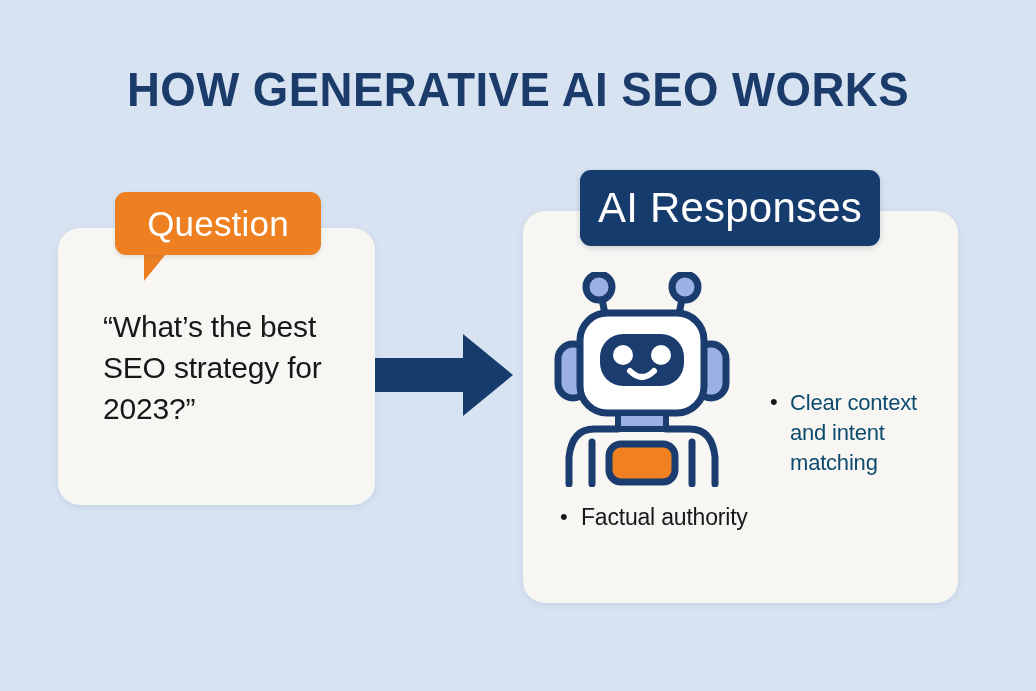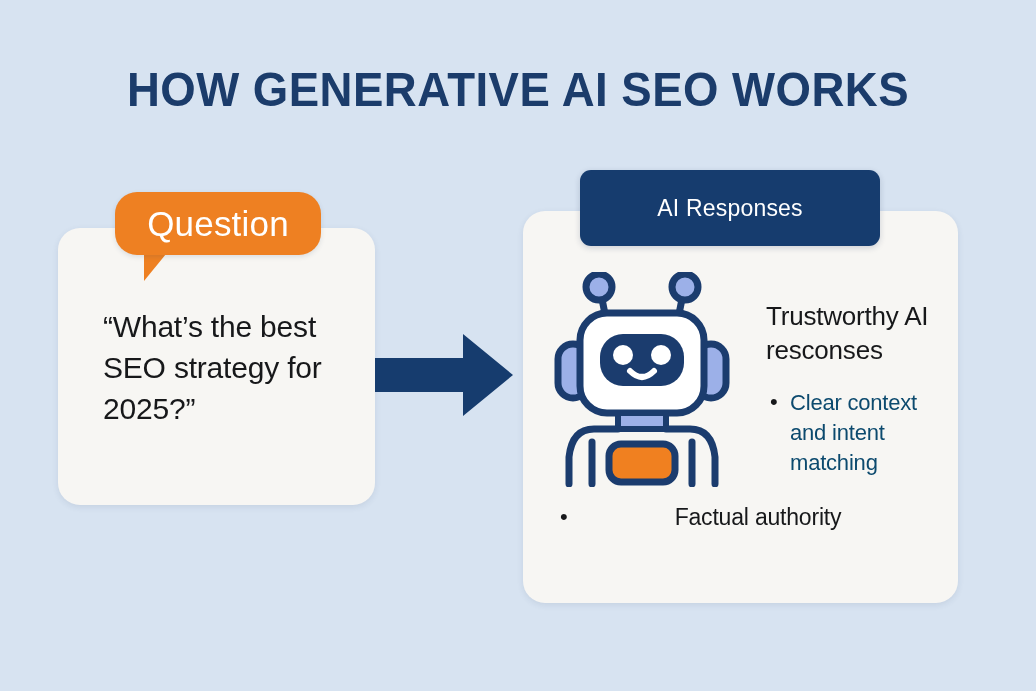--- a/index.html
+++ b/index.html
@@ -59,21 +59,21 @@
   }
 
   
   .badge-question {
     position: absolute;
     left: 115px;
     top: 192px;
     width: 206px;
     height: 63px;
     background: #ee8022;
-    border-radius: 22px;
+    border-radius: 11px;
     display: flex;
     align-items: center;
     justify-content: center;
     box-shadow: 0 2px 5px rgba(40, 60, 95, 0.13);
   }
   .badge-question .badge-text {
     color: #ffffff;
     font-size: 35px;
     font-weight: normal;
     line-height: 1;
@@ -99,21 +99,21 @@
     height: 76px;
     background: #163c6e;
     border-radius: 11px;
     display: flex;
     align-items: center;
     justify-content: center;
     box-shadow: 0 2px 6px rgba(20, 40, 75, 0.18);
   }
   .badge-ai .badge-text {
     color: #ffffff;
-    font-size: 23px;
+    font-size: 42px;
     line-height: 1;
     letter-spacing: 0.2px;
   }
 
   
   .question-text {
     position: absolute;
     left: 103px;
     top: 306px;
     width: 230px;
@@ -179,21 +179,20 @@
   }
 
   .bottom-bullets {
     position: absolute;
     left: 555px;
     top: 498px;
     width: 380px;
     margin: 0;
     padding: 0;
     list-style: none;
-    text-align: center;
   }
   .bottom-bullets li {
     position: relative;
     padding-left: 26px;
     font-size: 23px;
     line-height: 38px;
     color: #17181a;
     letter-spacing: -0.2px;
   }
   .bottom-bullets li::before {
@@ -214,21 +213,21 @@
 
   <div class="card card-left"></div>
 
   <div class="card card-right"></div>
 
   <div class="badge-tail"></div>
   <div class="badge-question">
     <span class="badge-text">Question</span>
   </div>
 
-  <div class="question-text">“What’s the best SEO strategy for 2025?”</div>
+  <div class="question-text">“What’s the best SEO strategy for 2023?”</div>
 
   <div class="arrow">
     <svg viewBox="0 0 140 90" width="140" height="90" xmlns="http://www.w3.org/2000/svg">
       <path d="M0 28 L88 28 L88 4 L138 45 L88 86 L88 62 L0 62 Z" fill="#163c6e"></path>
     </svg>
   </div>
 
   <div class="badge-ai">
     <span class="badge-text">AI Responses</span>
   </div>
@@ -260,21 +259,20 @@
         <path d="M74 157 L50 157 Q28 157 25 185 L25 212"></path>
         <path d="M122 157 L146 157 Q168 157 171 185 L171 212"></path>
         <path d="M48 170 L48 212"></path>
         <path d="M148 170 L148 212"></path>
       </g>
 
       <rect x="65" y="172" width="66" height="38" rx="12" fill="#f08020" stroke="#1b3c6e" stroke-width="7"></rect>
     </svg>
   </div>
 
-  <div class="rc-heading">Trustworthy AI resconses</div>
 
   <ul class="rc-bullets">
     <li>Clear context and intent matching</li>
   </ul>
 
   <ul class="bottom-bullets">
     <li>Factual authority</li>
   </ul>
 
 </div>

